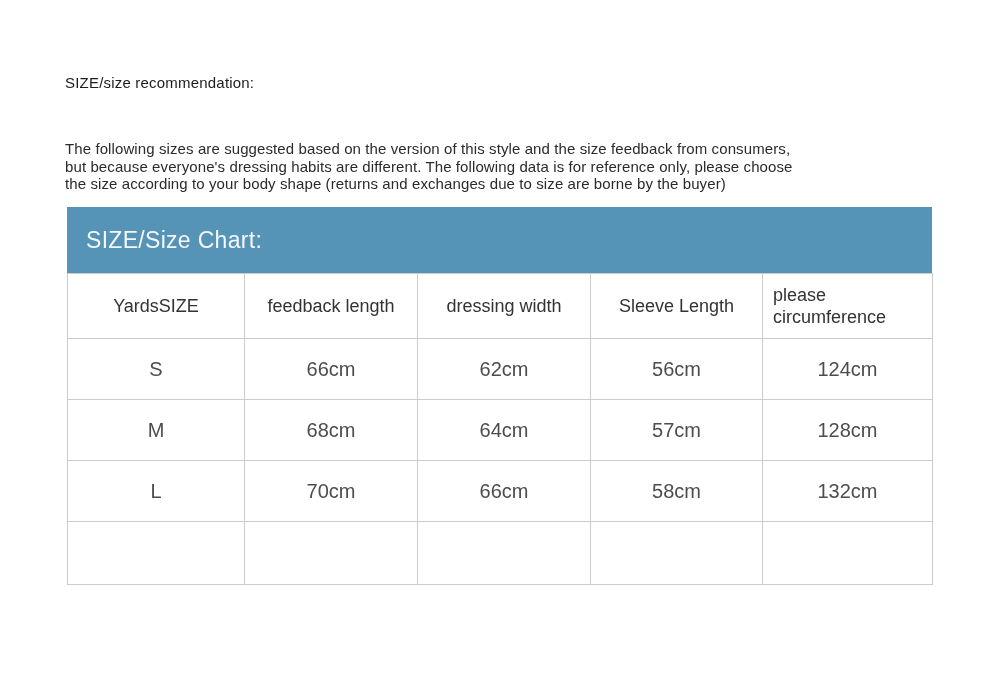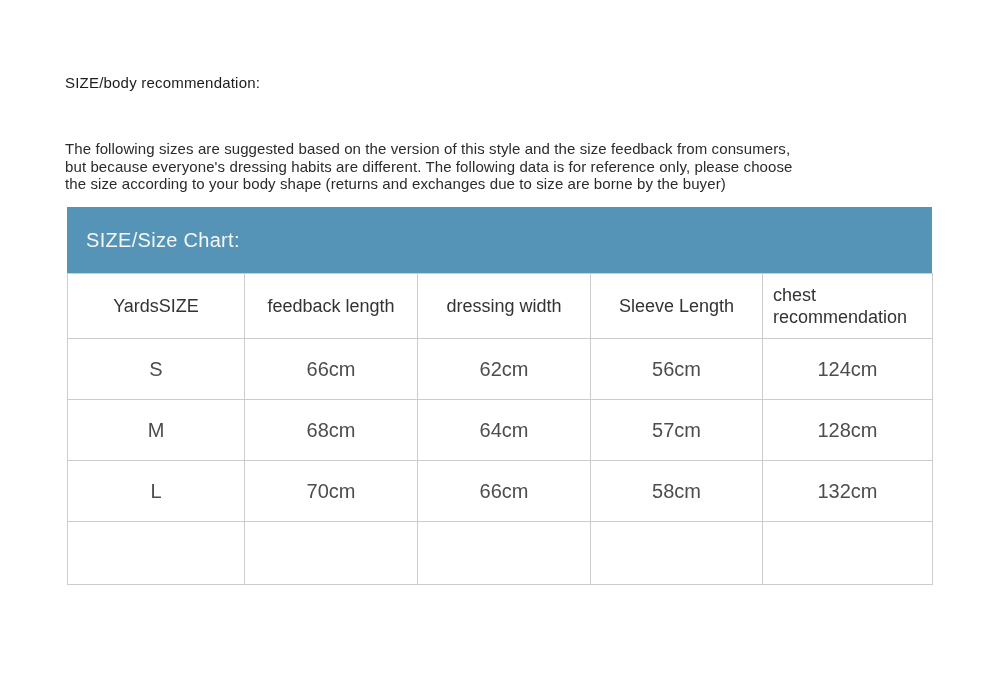--- a/index.html
+++ b/index.html
@@ -25,21 +25,21 @@
     white-space: pre-line; letter-spacing: 0.1px;
   }
   .chart-title-bar {
     position: absolute; left: 67px; top: 207px;
     width: 865px; height: 66px;
     background: var(--accent);
     display: flex; align-items: center;
     padding-left: 19px;
   }
   .chart-title-bar .title {
-    color: #f4f8fa; font-size: 20px; letter-spacing: 0.3px;
+    color: #f4f8fa; font-size: 23px; letter-spacing: 0.3px;
   }
   table.size-table {
     position: absolute; left: 67px; top: 273px;
     border-collapse: collapse; table-layout: fixed;
     background: #ffffff;
     padding-left: 8px;
   }
   .size-table th, .size-table td {
     border: 1px solid var(--border);
     padding: 0; text-align: center; vertical-align: middle;
@@ -54,21 +54,21 @@
   .size-table tbody td {
     height: 61px; font-size: 20px; color: #4d4d4d;
   }
   .size-table tbody tr.empty-row td { height: 63px; }
 </style>
 </head>
 <body>
 
 <div class="canvas">
 
-  <div class="heading">SIZE/body recommendation:</div>
+  <div class="heading">SIZE/size recommendation:</div>
 
   <div class="para">The following sizes are suggested based on the version of this style and the size feedback from consumers,
 but because everyone's dressing habits are different. The following data is for reference only, please choose
 the size according to your body shape (returns and exchanges due to size are borne by the buyer)</div>
 
   <div class="chart-title-bar">
     <span class="title" style="color: rgb(244, 248, 250);">SIZE/Size Chart:</span>
   </div>
 
   <table class="size-table">
@@ -78,21 +78,21 @@
       <col style="width:173px">
       <col style="width:172px">
       <col style="width:170px">
     </colgroup>
     <thead>
       <tr>
         <th>YardsSIZE</th>
         <th>feedback length</th>
         <th>dressing width</th>
         <th>Sleeve Length</th>
-        <th class="left-head">chest recommendation</th>
+        <th class="left-head">please circumference</th>
       </tr>
     </thead>
     <tbody>
       <tr>
         <td>S</td>
         <td>66cm</td>
         <td>62cm</td>
         <td>56cm</td>
         <td>124cm</td>
       </tr>

